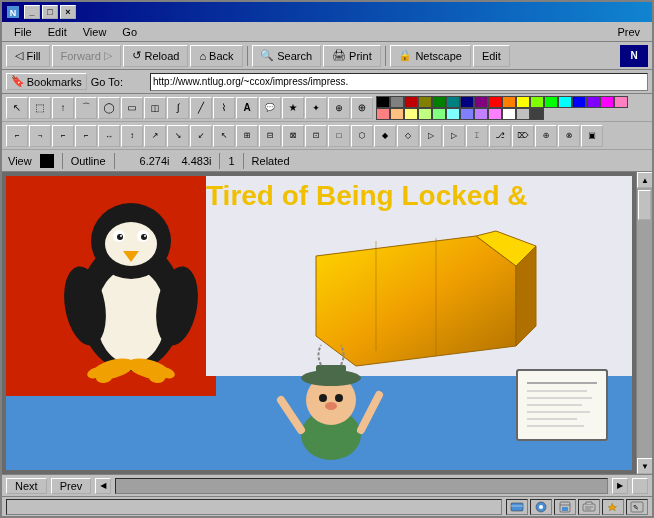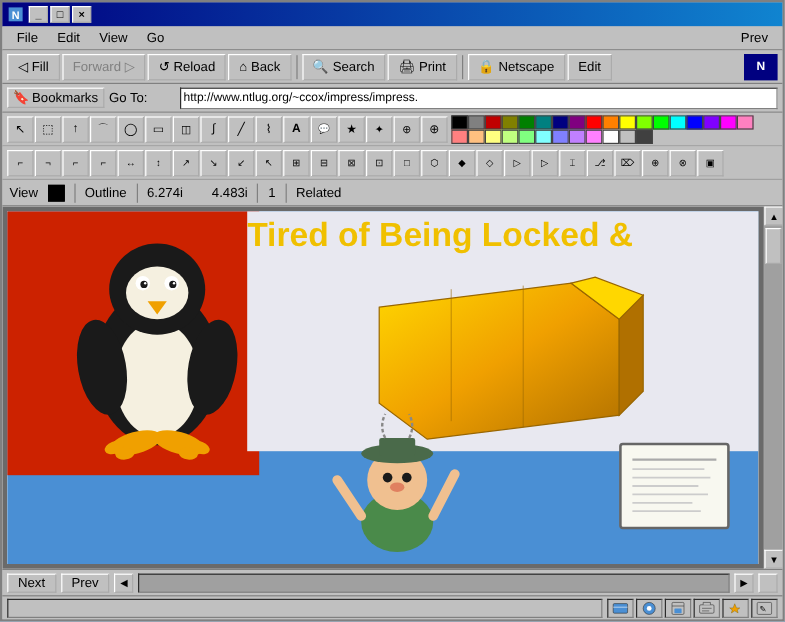--- a/index.html
+++ b/index.html
@@ -203,21 +203,22 @@
     }
     .fill-swatch {
       width: 14px;
       height: 14px;
       background: black;
       border: 1px solid #000;
     }
     .fill-divider { width: 1px; height: 16px; background: #808080; }
     .fill-coords {
       display: flex;
-      gap: 24px;
+      gap: 12px;
+      margin-left: 17px;
     }
 
     
     .content-area {
       flex: 1;
       position: relative;
       overflow: hidden;
       background: #c0c0c0;
       display: flex;
     }

